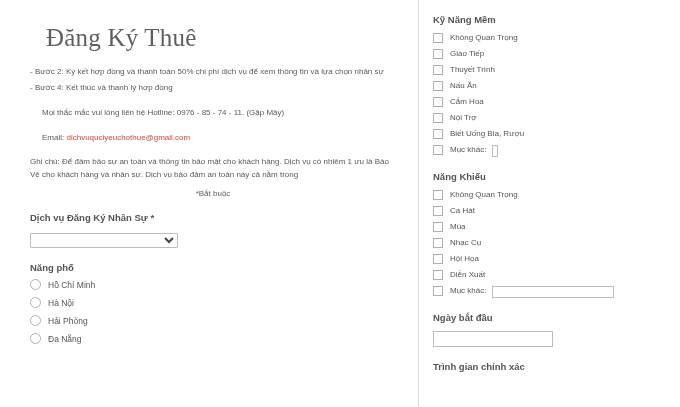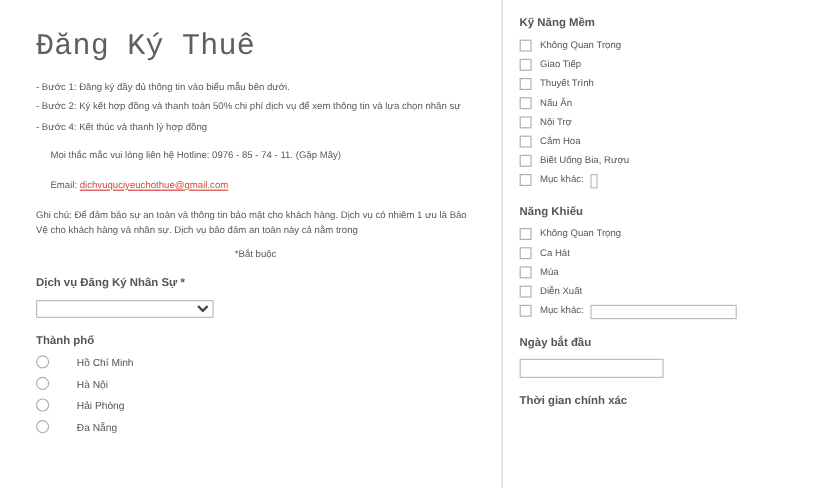--- a/index.html
+++ b/index.html
@@ -37,23 +37,23 @@
     flex: 1;
     box-sizing: border-box;
     padding: 14px 22px 0 14px;
   }
 
   
   .form-title {
     font-size: 25px;
     font-weight: normal;
     color: #5f5f5f;
-    margin: 6px 0 14px 0;
+    margin: 6px 0 14px 16px;
     letter-spacing: 0.2px;
-    font-family: Liberation Mono, monospace;
+    font-family: Liberation Serif, serif;
   }
   .intro-line {
     font-size: 8.5px;
     color: #5a5a5a;
     line-height: 1.5;
     margin: 0 0 8px 0;
   }
   .steps p {
     font-size: 8px;
     color: #5a5a5a;
@@ -61,21 +61,20 @@
     margin: 0 0 4px 0;
   }
   .contact p {
     font-size: 8px;
     color: #5a5a5a;
     line-height: 1.6;
     margin: 12px;
   }
   .contact .email-link {
     color: #d4493b;
-    text-decoration: underline;
   }
   .note {
     font-size: 8px;
     color: #5a5a5a;
     line-height: 1.55;
     margin: 10px 0 0 0;
   }
   .required-note {
     font-size: 8px;
     color: #5a5a5a;
@@ -99,21 +98,20 @@
     color: #444;
     padding: 0 2px;
     box-sizing: border-box;
     border-radius: 1px;
   }
   .radio-list { margin-top: 6px; }
   .radio-row {
     display: flex;
     align-items: flex-end;
     margin-bottom: 7px;
-    gap: 16px;
   }
   .radio-mark {
     width: 9px; height: 9px;
     border: 1px solid #b0b0b0;
     border-radius: 50%;
     background: #fff;
     margin-right: 7px;
     flex: 0 0 auto;
   }
   .radio-label { font-size: 8.5px; color: #555; }
@@ -163,21 +161,20 @@
 <body>
 
 <div class="page">
 
   <div class="left-col">
 
     <h1 class="form-title">Đăng Ký Thuê</h1>
 
 
     <div class="steps">
-      <p>- Bước 1: Đăng ký đầy đủ thông tin vào biểu mẫu bên dưới.</p>
       <p>- Bước 2: Ký kết hợp đồng và thanh toán 50% chi phí dịch vụ để xem thông tin và lựa chọn nhân sự</p>
       <p>- Bước 4: Kết thúc và thanh lý hợp đồng</p>
     </div>
 
     <div class="contact" style="margin-top:10px;">
       <p>Mọi thắc mắc vui lòng liên hệ Hotline: 0976 - 85 - 74 - 11. (Gặp Mây)</p>
       <p>
         <span>Email: </span><span class="email-link">dichvuquciyeuchothue@gmail.com</span>
       </p>
     </div>
@@ -189,21 +186,21 @@
       <div class="field-label">
         <span>Dịch vụ Đăng Ký Nhân Sự</span>
         <span class="req">*</span>
       </div>
       <select class="dropdown">
         <option></option>
       </select>
     </div>
 
     <div class="field-block">
-      <div class="field-label">Thành phố</div>
+      <div class="field-label">Năng phố</div>
       <div class="radio-list">
         <div class="radio-row">
           <span class="radio-mark"></span>
           <span class="radio-label">Hồ Chí Minh</span>
         </div>
         <div class="radio-row">
           <span class="radio-mark"></span>
           <span class="radio-label">Hà Nội</span>
         </div>
         <div class="radio-row">
@@ -237,25 +234,25 @@
       <div class="check-row">
         <span class="check-mark"></span>
         <span class="check-label">Thuyết Trình</span>
       </div>
       <div class="check-row">
         <span class="check-mark"></span>
         <span class="check-label">Nấu Ăn</span>
       </div>
       <div class="check-row">
         <span class="check-mark"></span>
+        <span class="check-label">Cắm Hoa</span>
+      </div>
+      <div class="check-row">
+        <span class="check-mark"></span>
         <span class="check-label">Nội Trợ</span>
-      </div>
-      <div class="check-row">
-        <span class="check-mark"></span>
-        <span class="check-label">Cắm Hoa</span>
       </div>
       <div class="check-row">
         <span class="check-mark"></span>
         <span class="check-label">Biết Uống Bia, Rượu</span>
       </div>
       <div class="check-row">
         <span class="check-mark"></span>
         <span class="check-label">Mục khác:</span>
         <input class="other-input short" type="text" value="" style="">
       </div>
@@ -268,35 +265,43 @@
         <span class="check-mark"></span>
         <span class="check-label">Không Quan Trọng</span>
       </div>
       <div class="check-row">
         <span class="check-mark"></span>
         <span class="check-label">Ca Hát</span>
       </div>
       <div class="check-row">
         <span class="check-mark"></span>
         <span class="check-label">Múa</span>
+      </div>
+      <div class="check-row">
+        <span class="check-mark"></span>
+        <span class="check-label">Nhạc Cụ</span>
+      </div>
+      <div class="check-row">
+        <span class="check-mark"></span>
+        <span class="check-label">Hội Họa</span>
       </div>
       <div class="check-row">
         <span class="check-mark"></span>
         <span class="check-label">Diễn Xuất</span>
       </div>
       <div class="check-row">
         <span class="check-mark"></span>
         <span class="check-label">Mục khác:</span>
         <input class="other-input long" type="text" value="" style="">
       </div>
     </div>
 
     <div class="section">
       <div class="section-title spaced">Ngày bắt đầu</div>
       <input class="text-input" type="text" value="" style="">
     </div>
 
     <div class="section">
-      <div class="section-title spaced">Thời gian chính xác</div>
+      <div class="section-title spaced">Trình gian chính xác</div>
     </div>
 
   </div>
 </div>
 
 </body></html>

